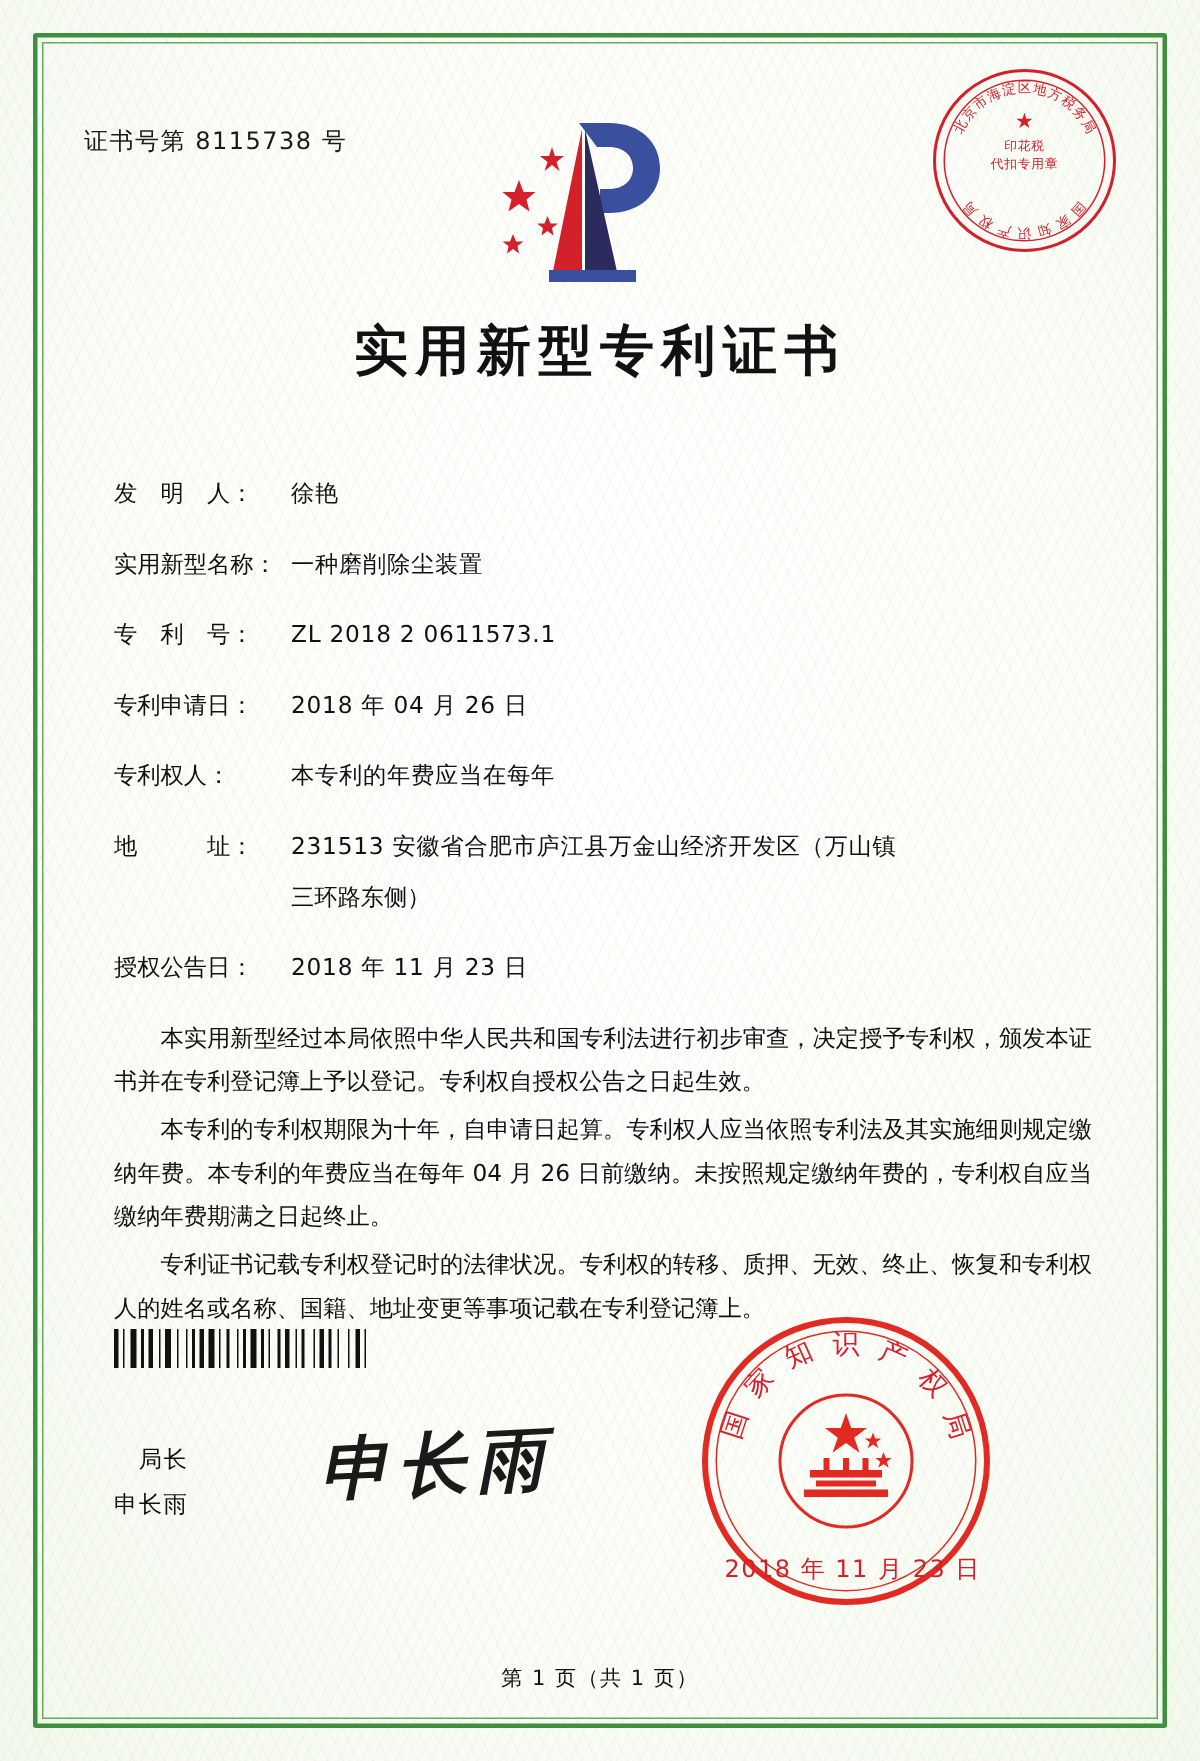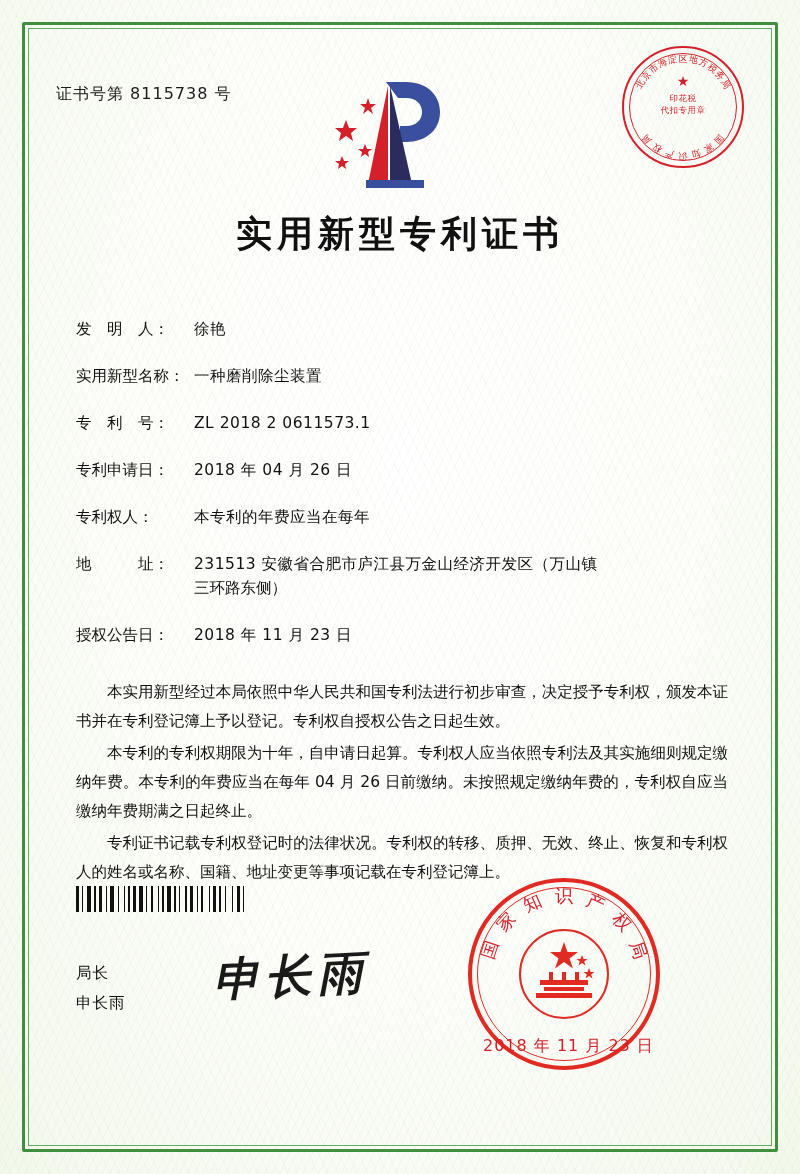--- a/index.html
+++ b/index.html
@@ -159,21 +159,21 @@
     width: 118px;
     letter-spacing: 0px;
   }
   .field-value {
     display: inline;
     letter-spacing: 0.5px;
   }
   .field-value2 {
     display: block;
     margin-left: 118px;
-    margin-top: 2px;
+    margin-top: 12px;
   }
   .inline-right {
     position: absolute;
     left: 440px;
     top: 0;
   }
   .inline-right .field-label {
     width: auto;
   }
 
@@ -211,20 +211,21 @@
 
   
   .sig-label {
     position: absolute;
     left: 48px;
     top: 930px;
     font-size: 15.5px;
     line-height: 30px;
     color: #111111;
     letter-spacing: 1px;
+    text-align: right;
   }
   .sig-hand {
     position: absolute;
     left: 185px;
     top: 918px;
     font-size: 46px;
     color: #1a1a1a;
     font-family: "DejaVu Serif", "Liberation Serif", serif;
     font-style: italic;
     font-weight: bold;
@@ -418,15 +419,16 @@
             <rect x="18" y="65" width="56" height="5"></rect>
             <rect x="31" y="44" width="4" height="9"></rect>
             <rect x="44" y="44" width="4" height="9"></rect>
             <rect x="57" y="44" width="4" height="9"></rect>
           </g>
         </svg>
       </div>
     </div>
     <div class="seal-date">2018 年 11 月 23 日</div>
 
+    <div class="footer">第 1 页（共 1 页）</div>
 
   </div>
 </div>
 
 </body></html>

